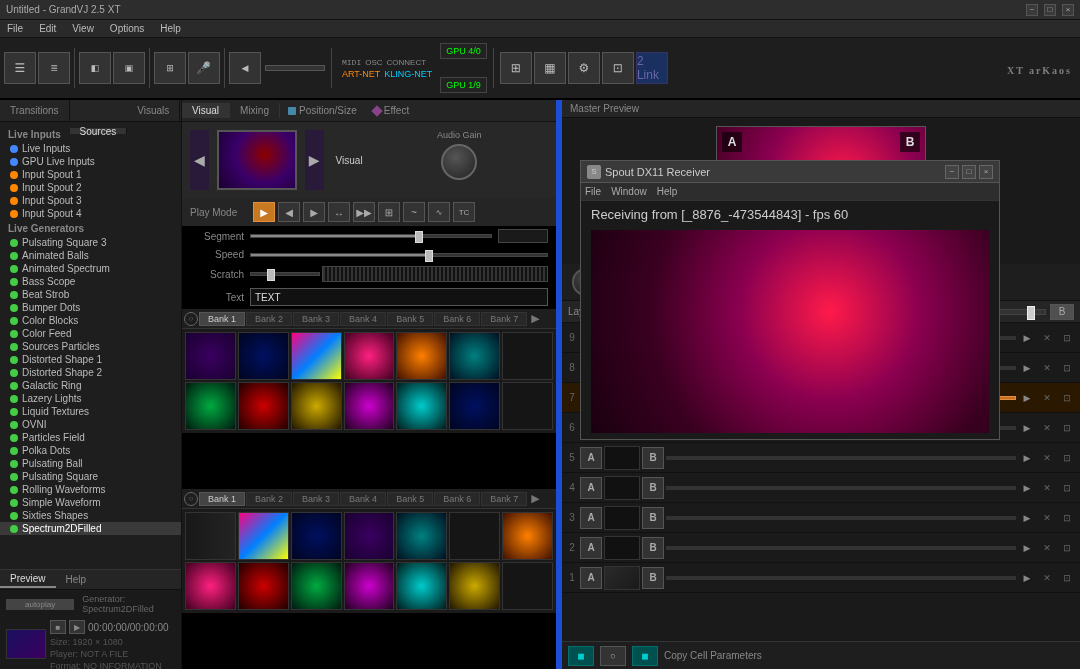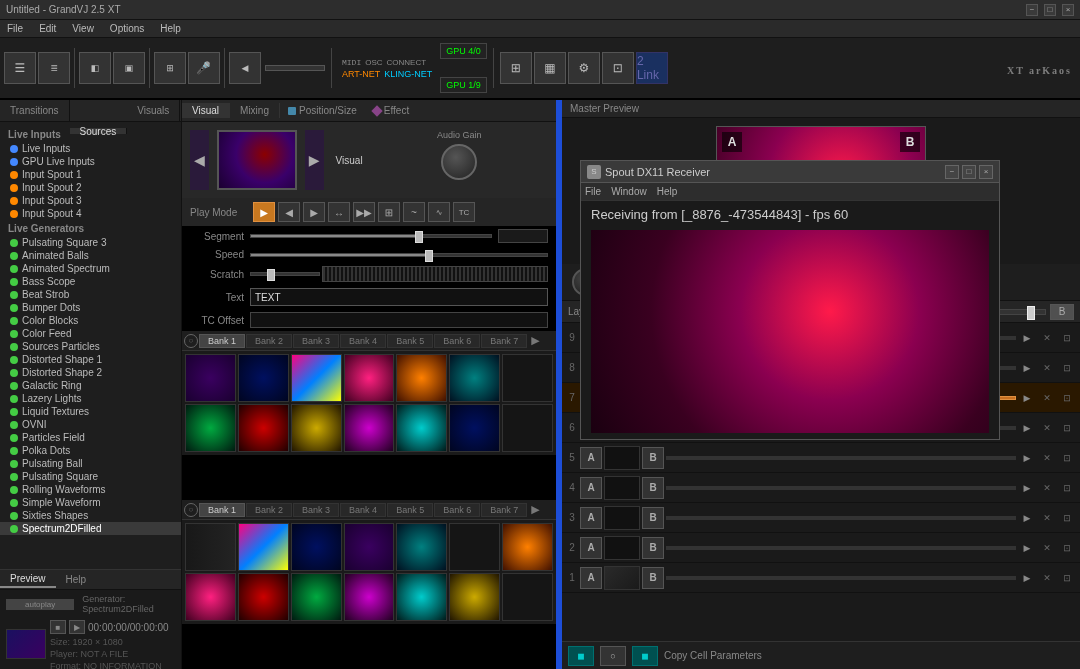--- a/index.html
+++ b/index.html
@@ -1109,24 +1109,20 @@
         </div>
         <div class="scratch-pattern"></div>
       </div>
     </div>
 
     <div class="text-row">
       <span class="slider-label">Text</span>
       <input type="text" style="flex: 1 1 0%; background: rgb(17, 17, 17); border: 1px solid rgb(85, 85, 85); color: rgb(221, 221, 221); height: 18px; padding: 0px 4px; font-size: 10px;" value="TEXT">
     </div>
 
-    <div class="tc-row">
-      <span class="slider-label">TC Offset</span>
-      <input type="text" class="tc-input" style="flex: 1 1 0%; background: rgb(17, 17, 17); border: 1px solid rgb(68, 68, 68); height: 16px; color: rgb(136, 136, 136); font-size: 10px; padding: 0px 4px;">
-    </div>
 
     <div class="banks-section">
       <div class="bank-tabs">
         <div class="bank-tab-circle">○</div>
         <div class="bank-tab active">Bank 1</div>
         <div class="bank-tab">Bank 2</div>
         <div class="bank-tab">Bank 3</div>
         <div class="bank-tab">Bank 4</div>
         <div class="bank-tab">Bank 5</div>
         <div class="bank-tab">Bank 6</div>

